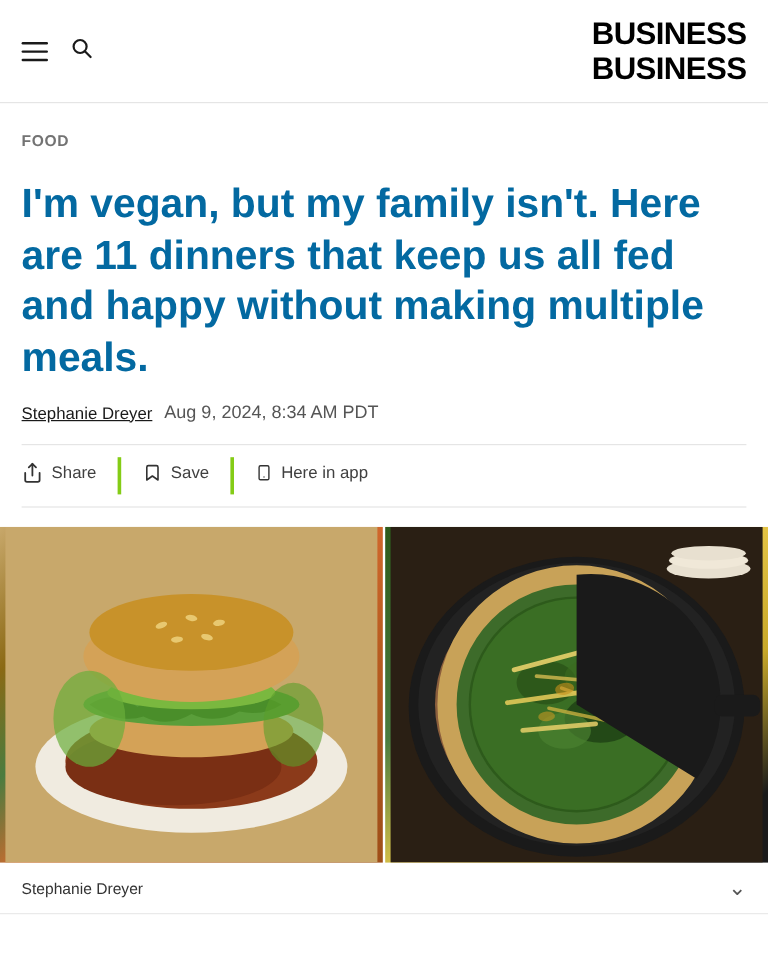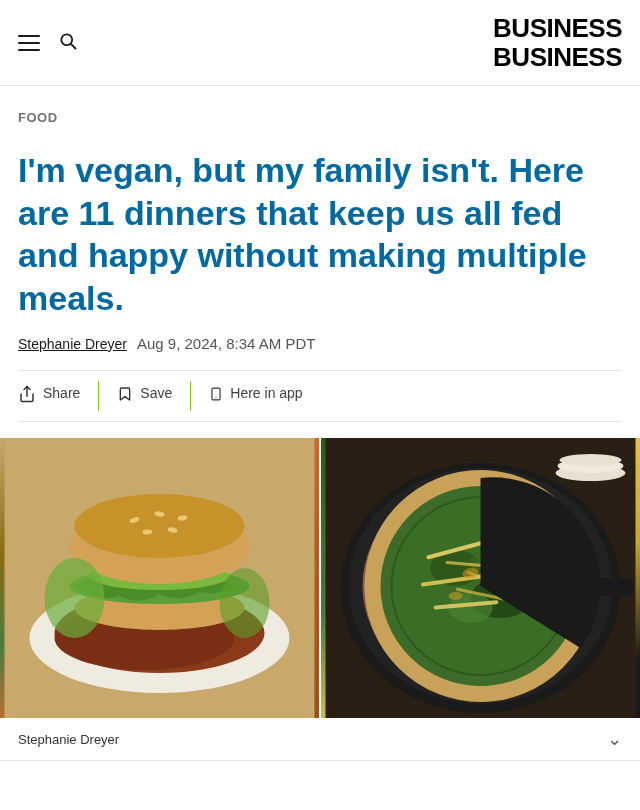--- a/index.html
+++ b/index.html
@@ -112,21 +112,21 @@
     .action-item {
       display: flex;
       gap: 7px;
       padding: 4px 18px 4px 0;
       cursor: pointer;
       font-size: 14px;
       color: #404040;
       font-weight: 500;
     }
     .action-item + .action-item {
-      border-left: 1px solid #84cc16;
+      border-left: 3px solid #84cc16;
       padding-left: 18px;
     }
     .action-icon {
       font-size: 16px;
       color: #333;
     }
 
     
     .image-grid {
       display: flex;

